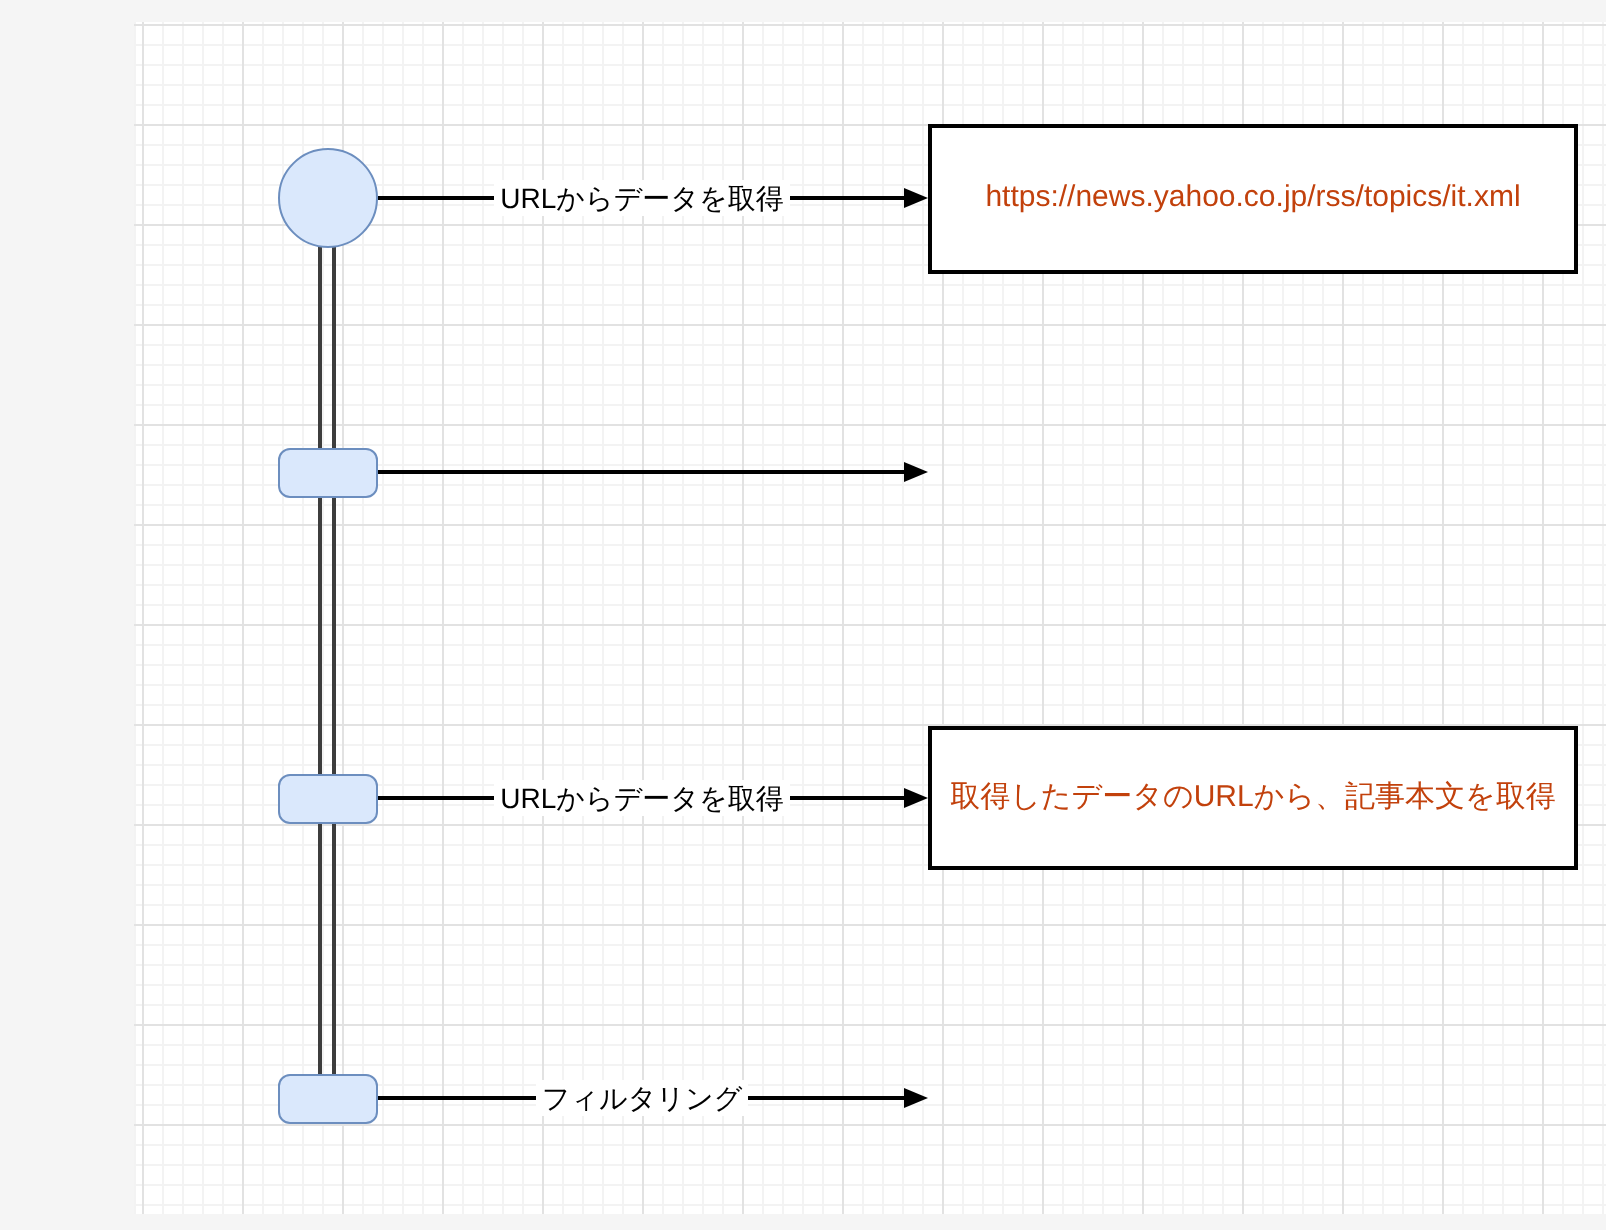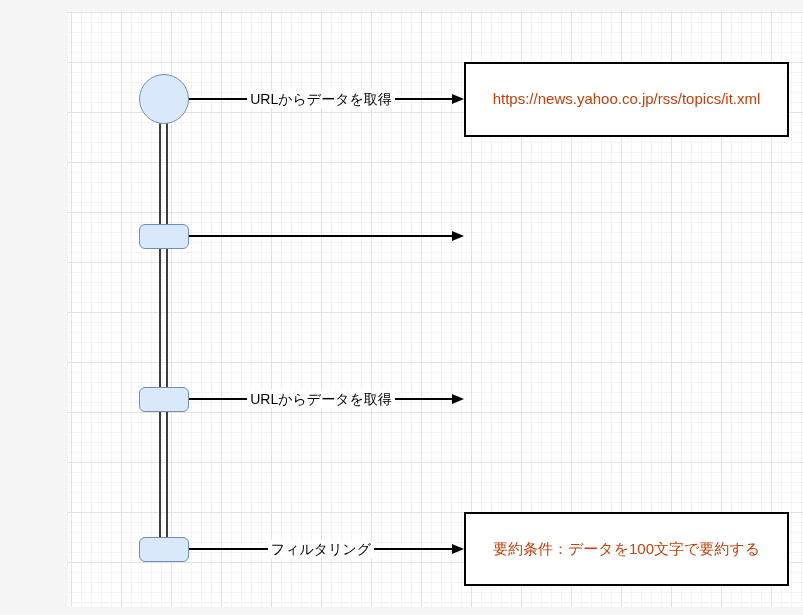--- a/index.html
+++ b/index.html
@@ -113,20 +113,20 @@
     <div class="arrow-head" style="top:83px"></div>
     <div class="edge-label" style="top:79px"><span>URLからデータを取得</span></div>
     <div class="step-box" style="top:51px;height:75px"><span>https://news.yahoo.co.jp/rss/topics/it.xml</span></div>
 
     <div class="arrow-line" style="top:224px"></div>
     <div class="arrow-head" style="top:220px"></div>
 
     <div class="arrow-line" style="top:387px"></div>
     <div class="arrow-head" style="top:383px"></div>
     <div class="edge-label" style="top:379px"><span>URLからデータを取得</span></div>
+    <div class="step-box" style="top:352px;height:72px"><span>取得したデータのURLから、記事本文を取得</span></div>
 
     <div class="arrow-line" style="top:537px"></div>
     <div class="arrow-head" style="top:533px"></div>
     <div class="edge-label" style="top:529px"><span>フィルタリング</span></div>
-    <div class="step-box" style="top:501px;height:74px"><span>要約条件：データを100文字で要約する</span></div>
 
   </div>
 </div>
 
 </body></html>

